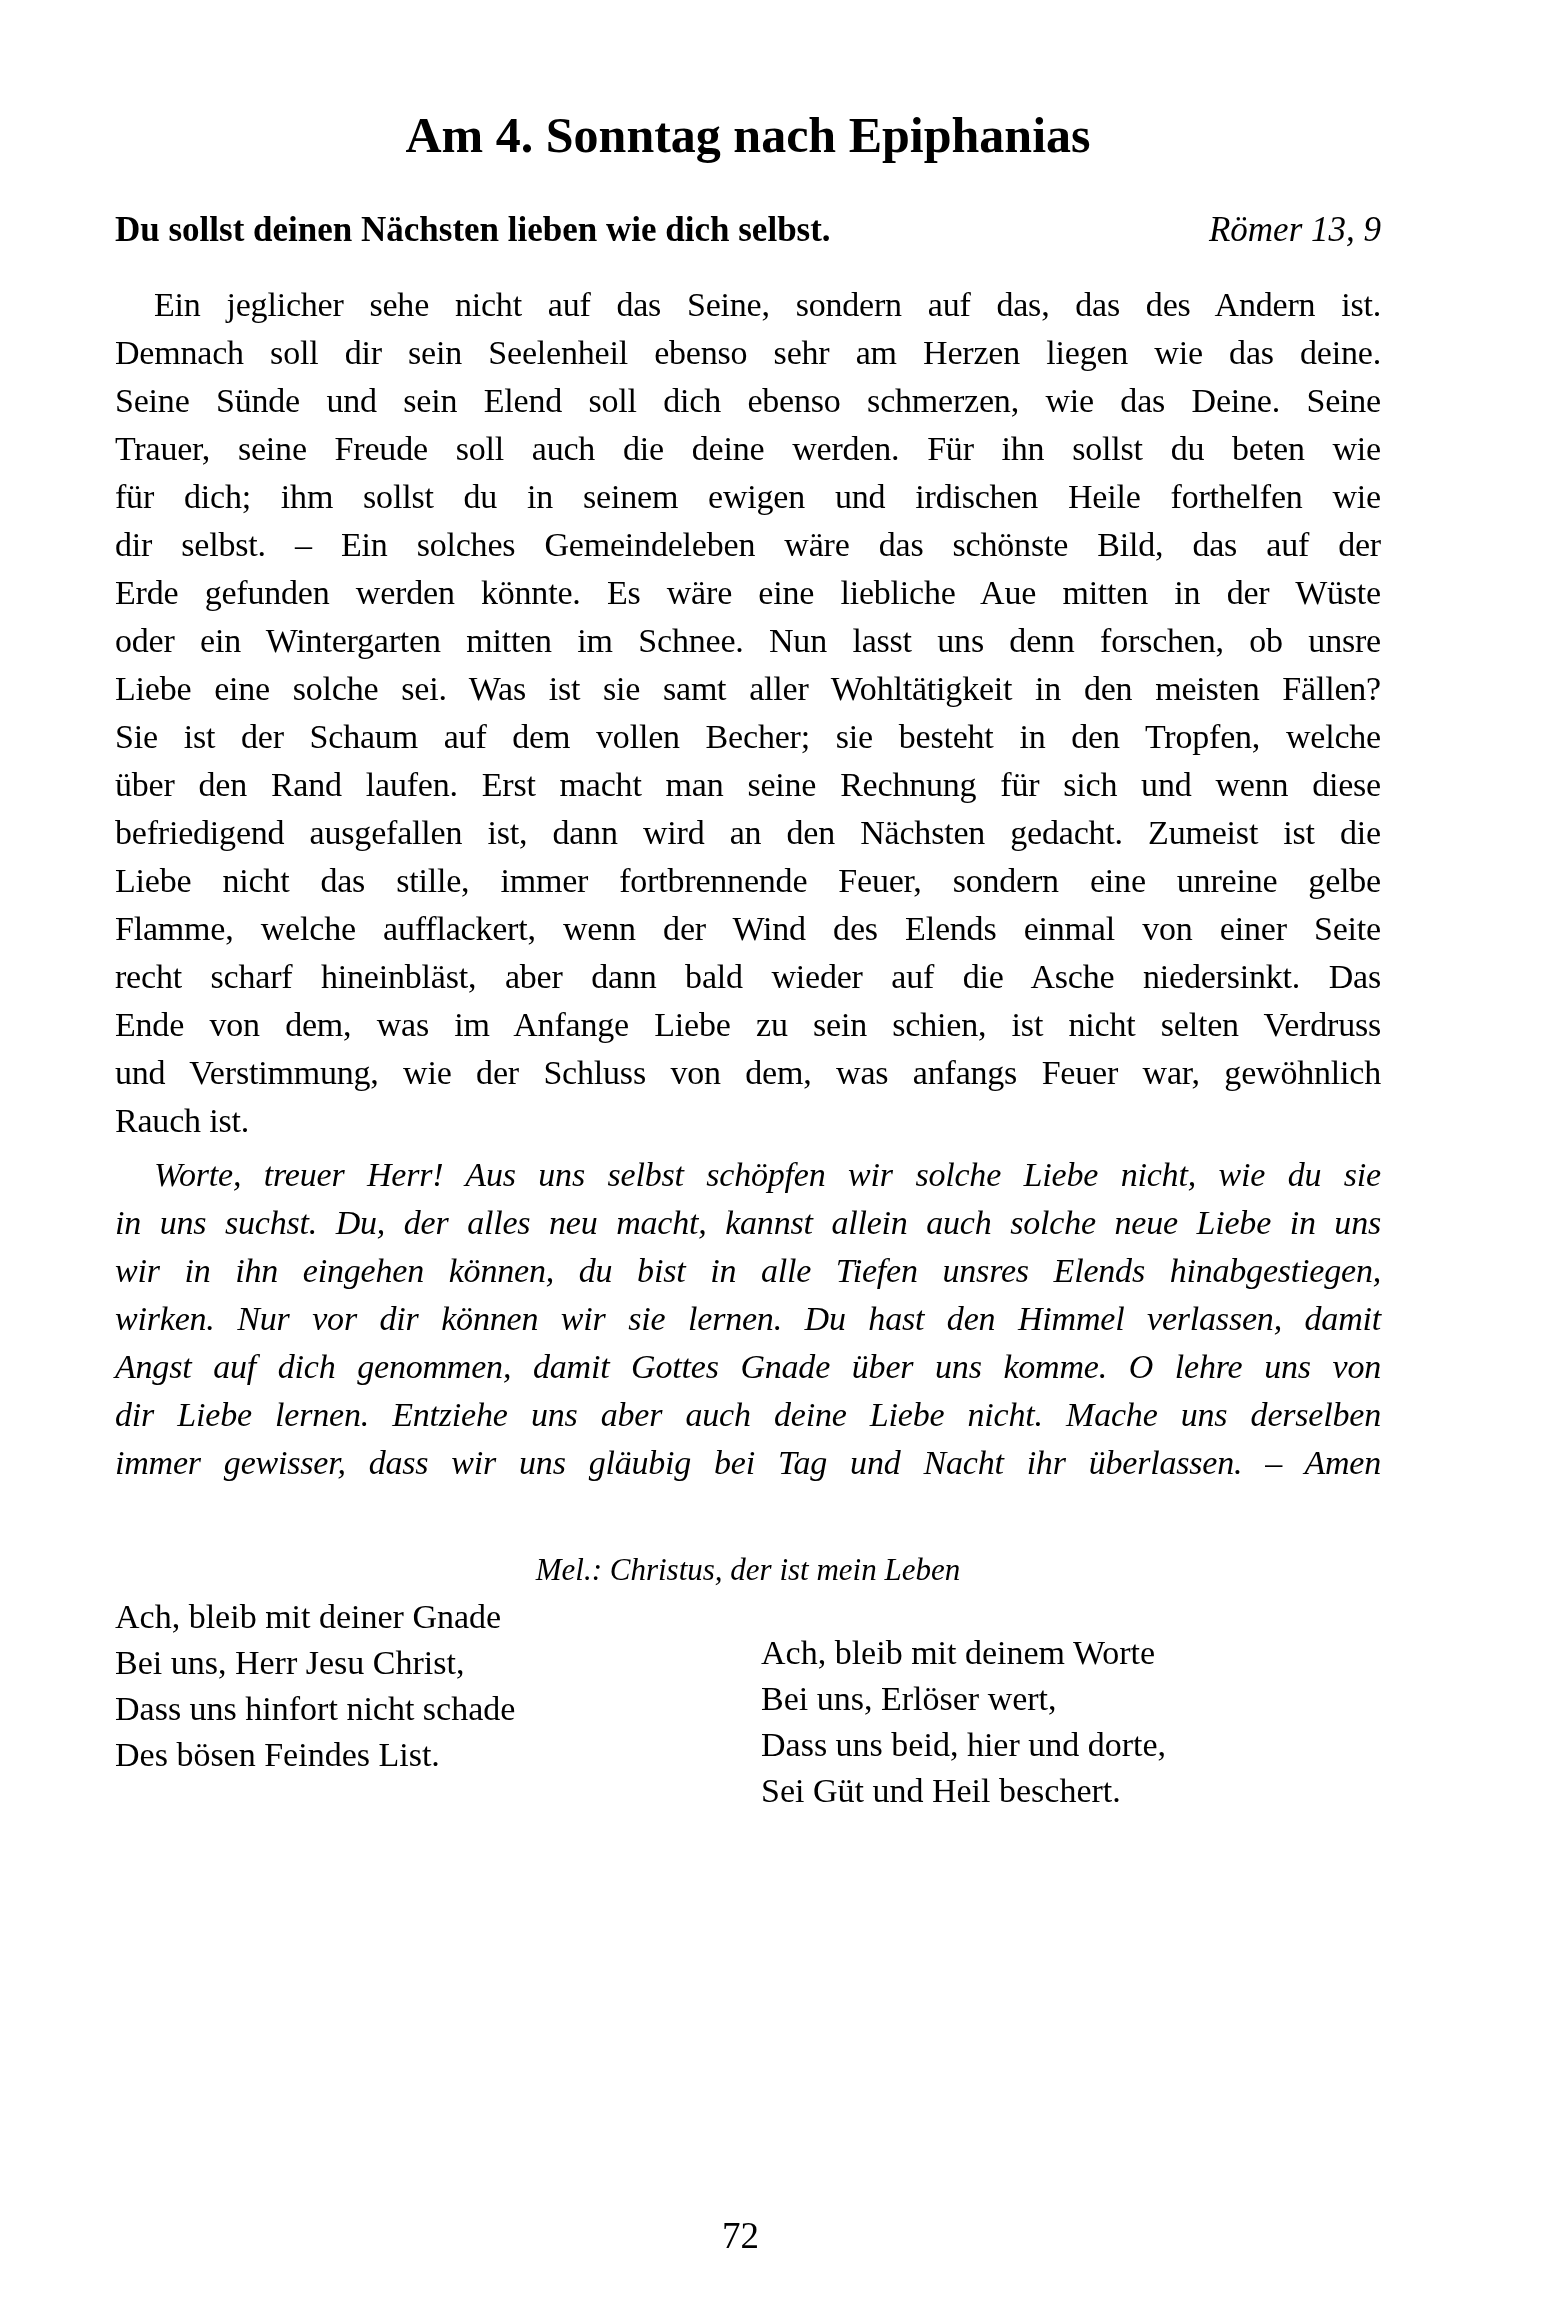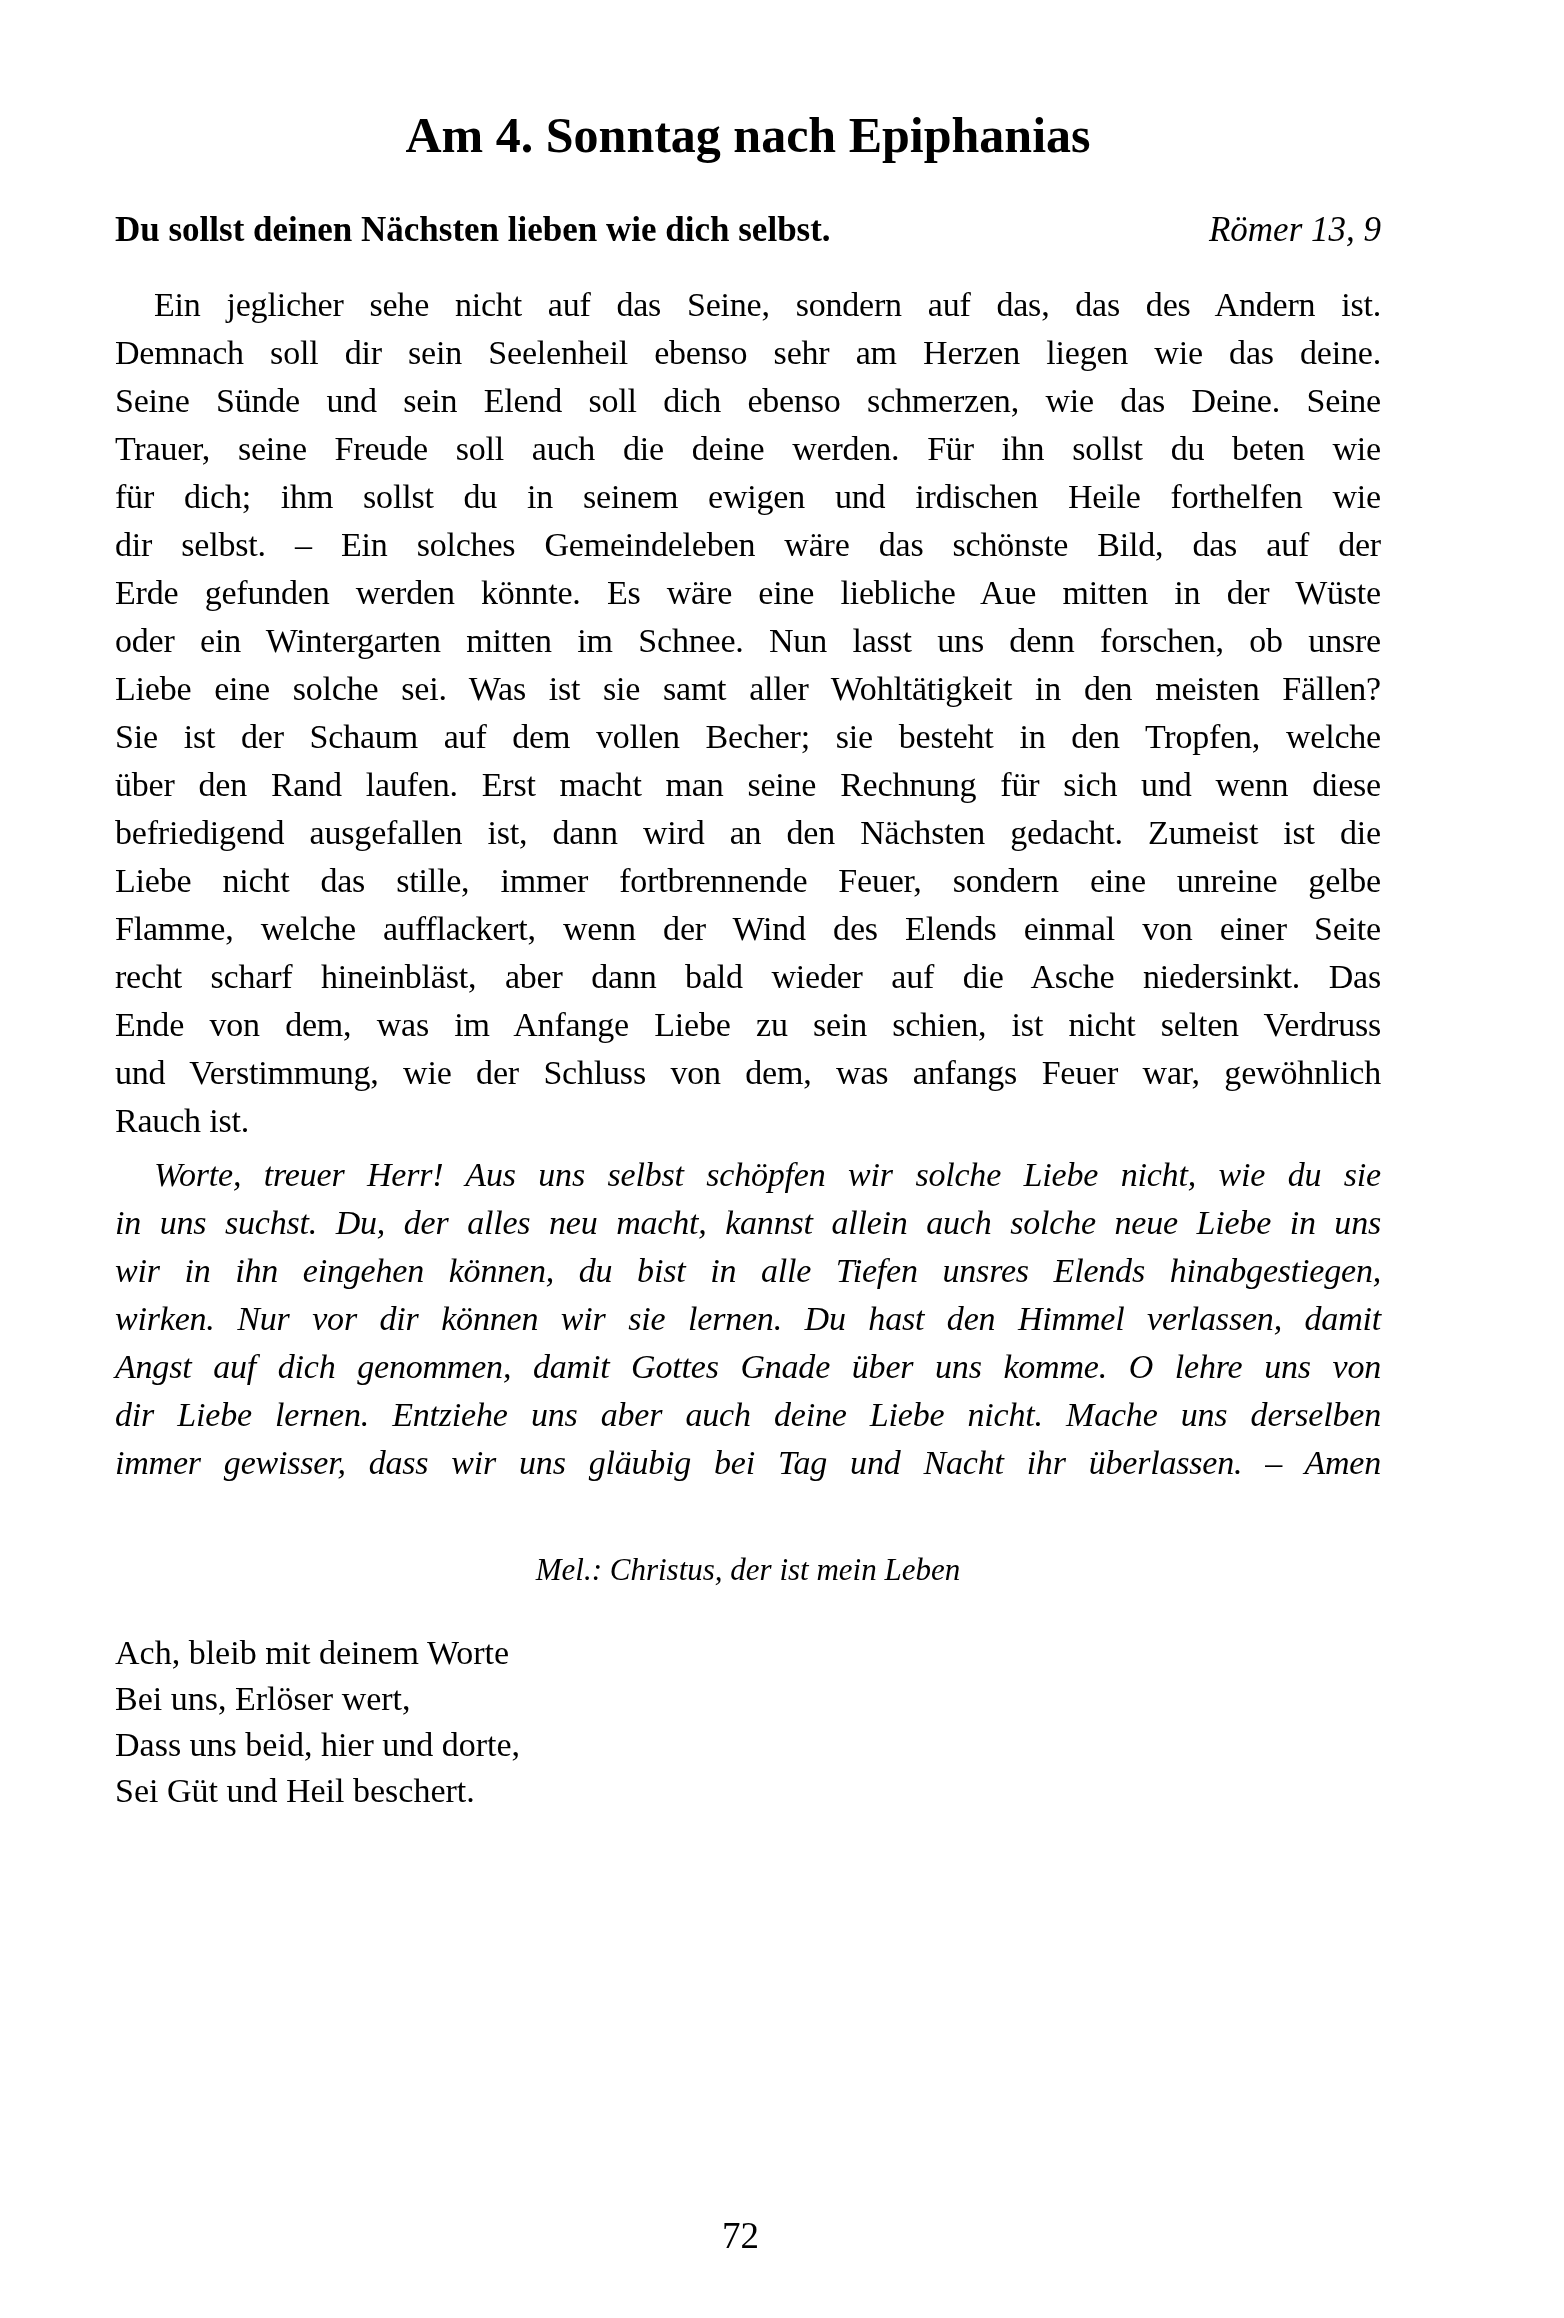--- a/index.html
+++ b/index.html
@@ -143,20 +143,26 @@
       <div class="line j">wir in ihn eingehen können, du bist in alle Tiefen unsres Elends hinabgestiegen,</div>
       <div class="line j">wirken. Nur vor dir können wir sie lernen. Du hast den Himmel verlassen, damit</div>
       <div class="line j">Angst auf dich genommen, damit Gottes Gnade über uns komme. O lehre uns von</div>
       <div class="line j">dir Liebe lernen. Entziehe uns aber auch deine Liebe nicht. Mache uns derselben</div>
       <div class="line j">immer gewisser, dass wir uns gläubig bei Tag und Nacht ihr überlassen.  – Amen</div>
     </div>
 
     <div class="melody">Mel.: Christus, der ist mein Leben</div>
 
     <div class="hymn">
+      <div class="verse verse-1">
+        <div class="line">Ach, bleib mit deiner Gnade</div>
+        <div class="line">Bei uns, Herr Jesu Christ,</div>
+        <div class="line">Dass uns hinfort nicht schade</div>
+        <div class="line">Des bösen Feindes List.</div>
+      </div>
       <div class="verse verse-2">
         <div class="line">Ach, bleib mit deinem Worte</div>
         <div class="line">Bei uns, Erlöser wert,</div>
         <div class="line">Dass uns beid, hier und dorte,</div>
         <div class="line">Sei Güt und Heil beschert.</div>
       </div>
     </div>
 
   </div>
 

